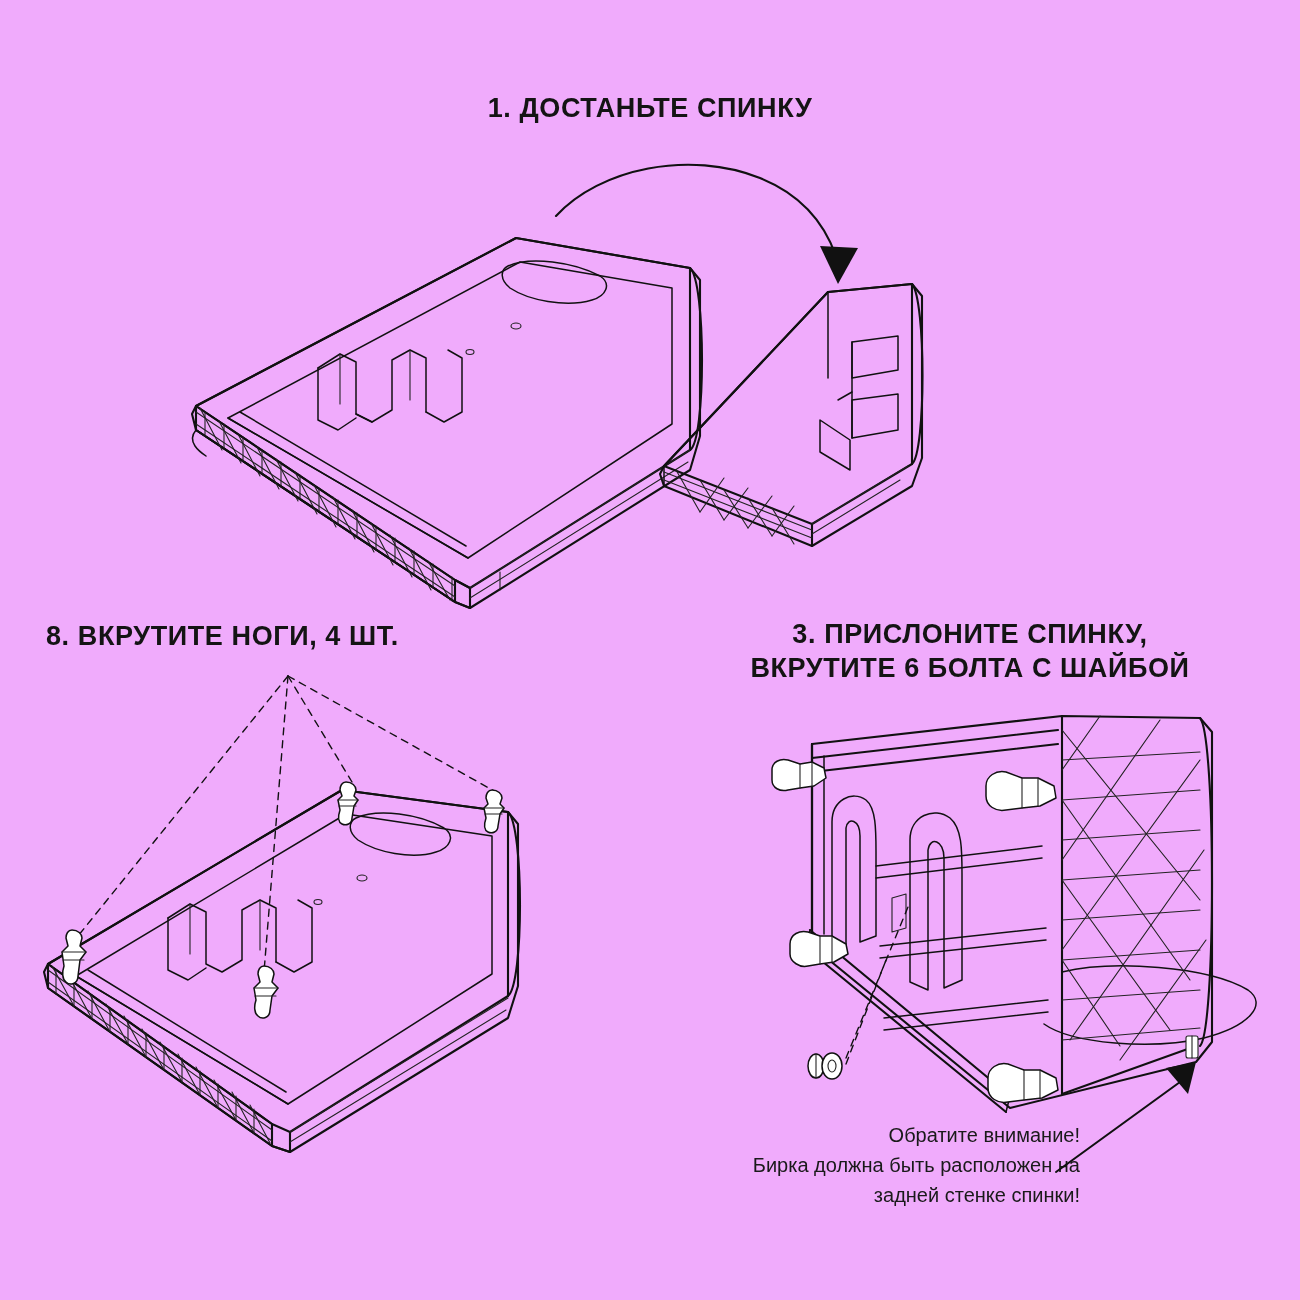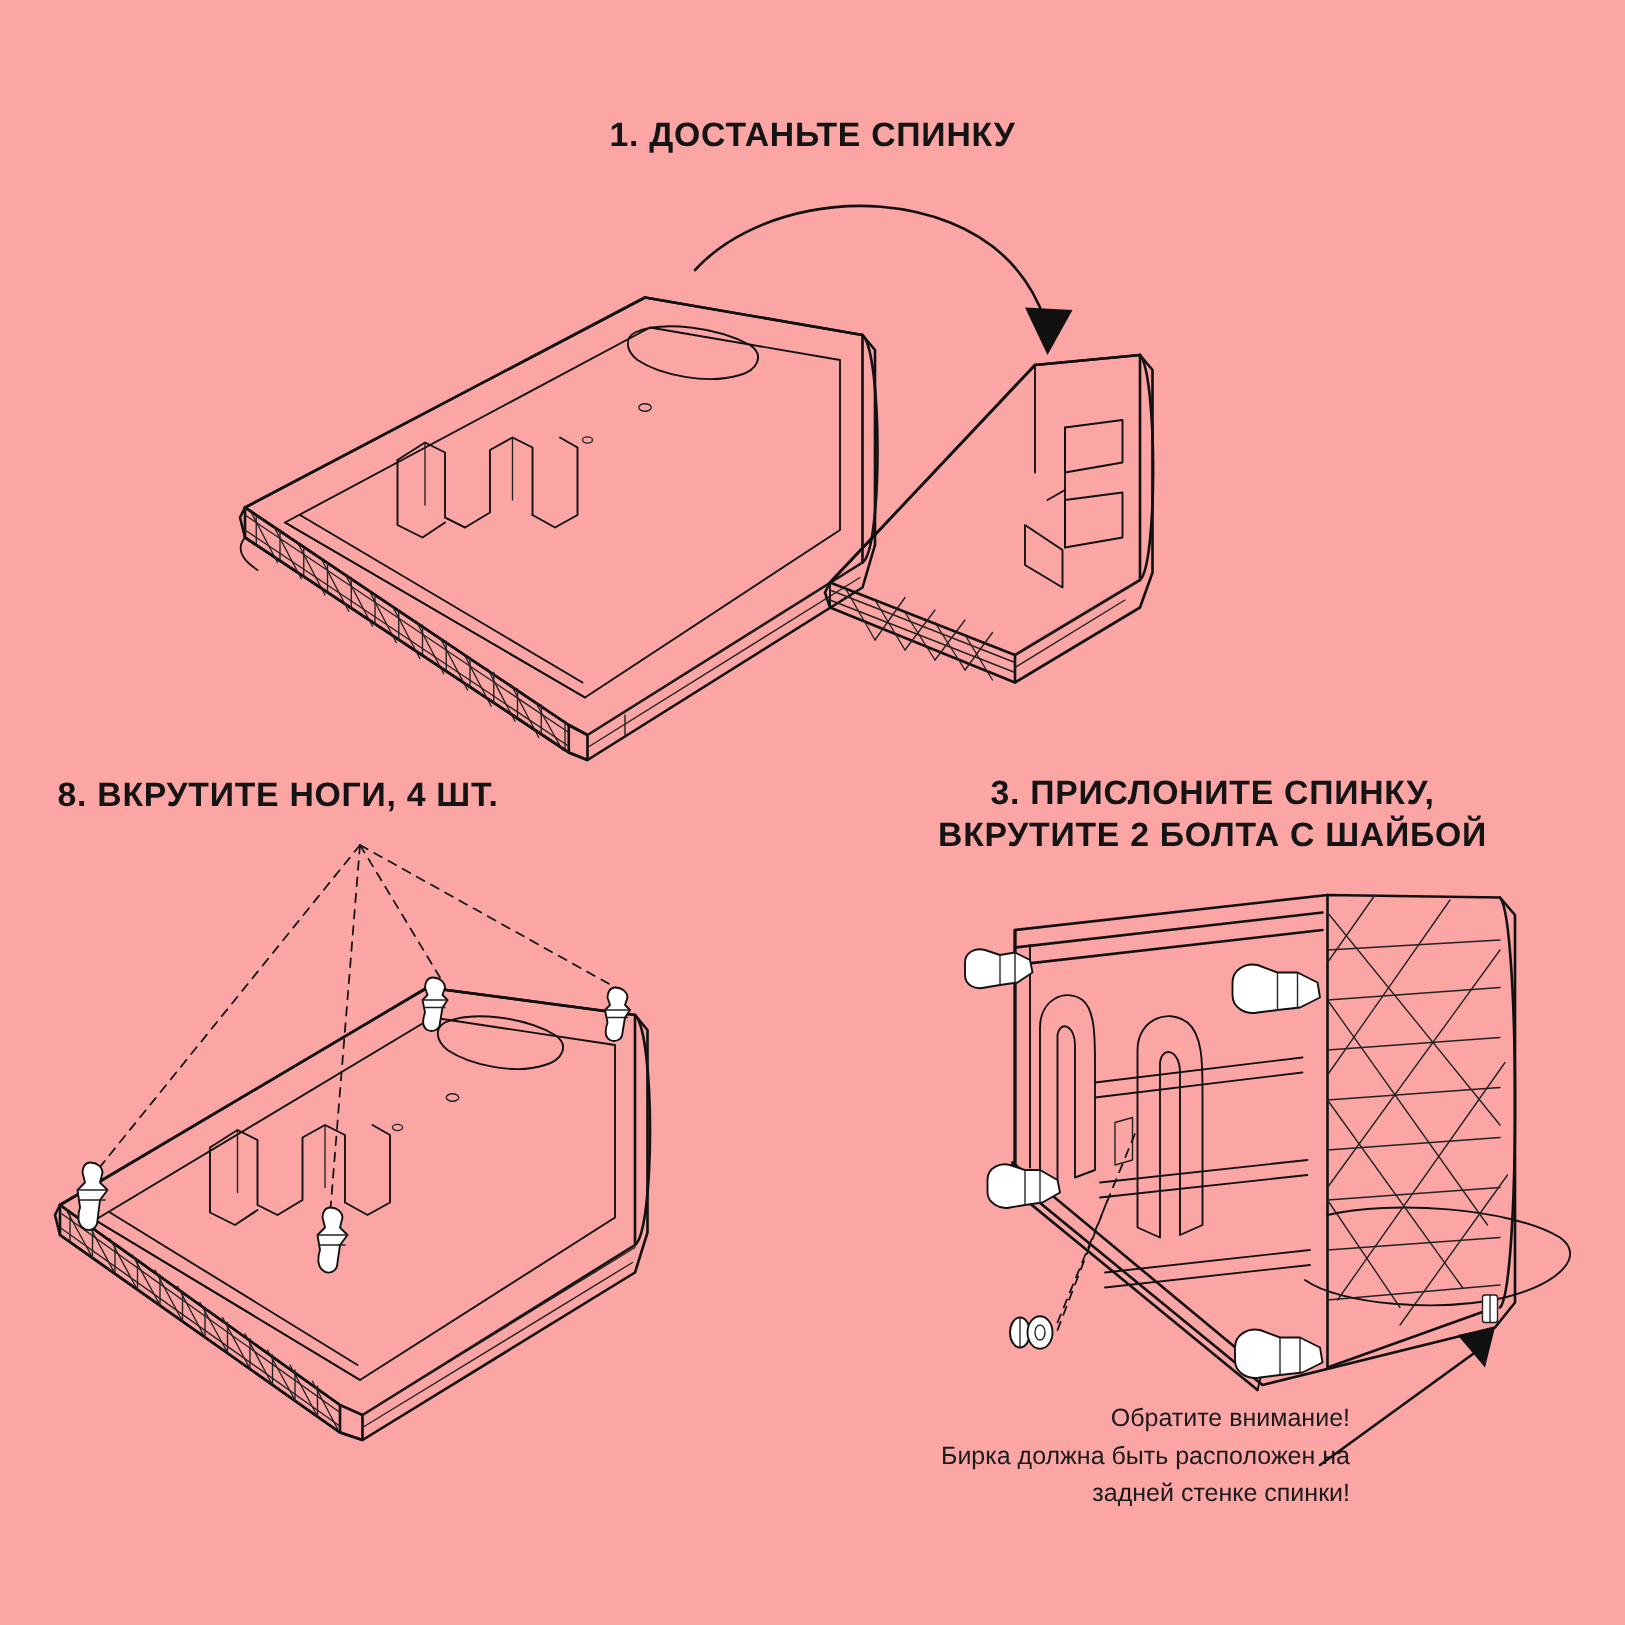--- a/index.html
+++ b/index.html
@@ -5,21 +5,21 @@
 <style>
   html, body {
     margin: 0;
     padding: 0;
     background: #ffffff;
   }
   #page {
     position: relative;
     width: 1300px;
     height: 1300px;
-    background: #fca5a5;
+    background: #f0abfc;
     font-family: "Liberation Sans", sans-serif;
     color: #1a1a1a;
     overflow: hidden;
   }
   .step-title {
     position: absolute;
     font-size: 27px;
     font-weight: bold;
     letter-spacing: 0.6px;
     line-height: 1.25;
@@ -63,21 +63,21 @@
 </head>
 <body>
 
 <div id="page">
 
   <div class="step-title" id="title-1">1. ДОСТАНЬТЕ СПИНКУ</div>
 
   <div class="step-title" id="title-2">8. ВКРУТИТЕ НОГИ, 4 ШТ.</div>
 
   <div class="step-title" id="title-3">3. ПРИСЛОНИТЕ СПИНКУ,
-ВКРУТИТЕ 2 БОЛТА С ШАЙБОЙ</div>
+ВКРУТИТЕ 6 БОЛТА С ШАЙБОЙ</div>
 
   <div id="note">Обратите внимание!
 Бирка должна быть расположен на
 задней стенке спинки!</div>
 
   <svg class="art" viewBox="0 0 1300 1300">
 
     <g>
       <path class="ln" d="M556 216 C600 168 690 150 760 178 C800 194 824 222 836 256"></path>
       <polygon class="fillb" points="820,246 858,248 838,284"></polygon>

